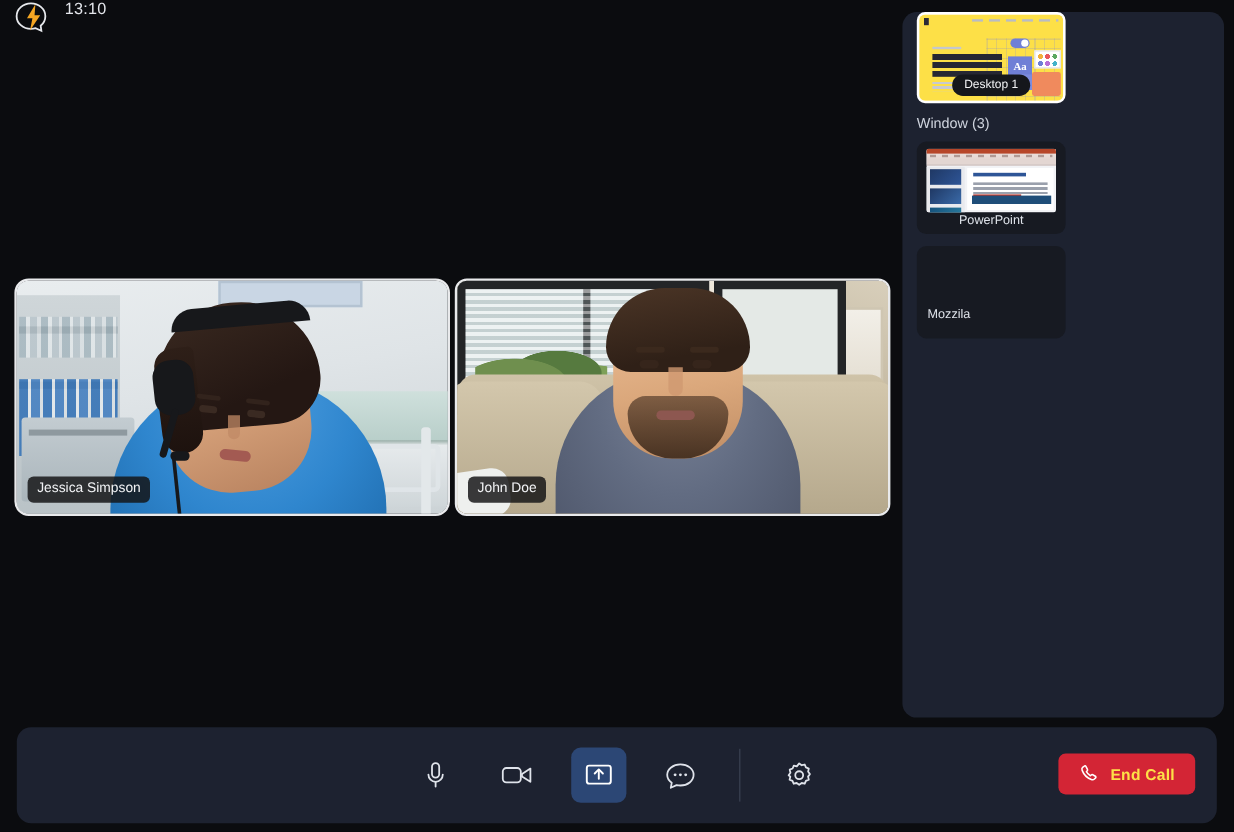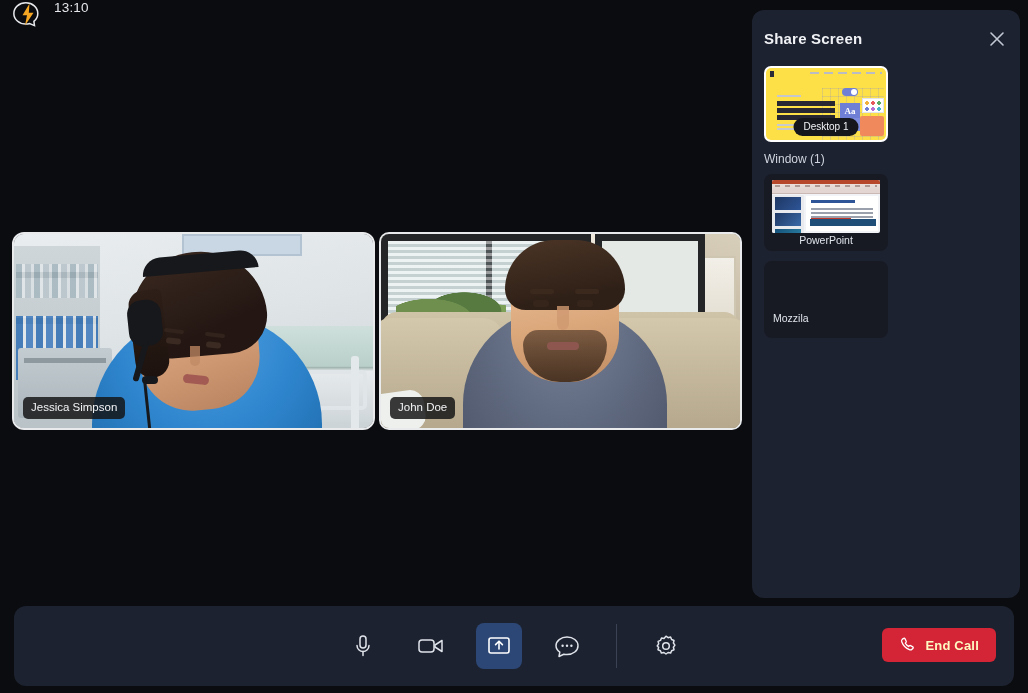--- a/index.html
+++ b/index.html
@@ -588,21 +588,21 @@
     height: 34px;
     padding: 0 17px;
     background: #d32535;
     border-radius: 6px;
     display: flex;
     align-items: center;
     gap: 8px;
     cursor: pointer;
   }
   .endcall-label {
-    color: #fef9c3;
+    color: #fde047;
     font-size: 13px;
     font-weight: bold;
     letter-spacing: .2px;
   }
   svg { display: block; }
 </style>
 </head>
 <body>
 
 <div id="app">
@@ -682,28 +682,20 @@
           <div class="mouth2"></div>
         </div>
       </div>
       <div class="namebadge">John Doe</div>
     </div>
 
   </div>
 
   <div class="panel">
 
-    <div class="panel-head">
-      <div class="panel-title">Share Screen</div>
-      <div class="close-btn">
-        <svg width="22" height="22" viewBox="0 0 22 22">
-          <path d="M5 5 L17 17 M17 5 L5 17" stroke="#c3c9d4" stroke-width="1.6" fill="none" stroke-linecap="round"></path>
-        </svg>
-      </div>
-    </div>
 
     <div class="panel-body">
 
 
       <div class="screen-thumb">
         <div class="ds">
           <div class="topnav"></div>
           <div class="brand"></div>
           <div class="navdots"></div>
           <div class="grid"></div>
@@ -712,21 +704,21 @@
           <div class="body"></div>
           <div class="toggle"></div>
           <div class="swatch"></div>
           <div class="orange"></div>
           <div class="aa1">Aa</div>
           <div class="aa2">Aa</div>
         </div>
         <div class="desktop-pill">Desktop 1</div>
       </div>
 
-      <div class="section-label">Window (1)</div>
+      <div class="section-label">Window (3)</div>
 
       <div class="win-grid">
 
 
         <div class="win-card">
           <div class="win-thumb">
             <div class="ppt">
               <div class="ribbon"></div>
               <div class="tabstrip"></div>
               <div class="side">

